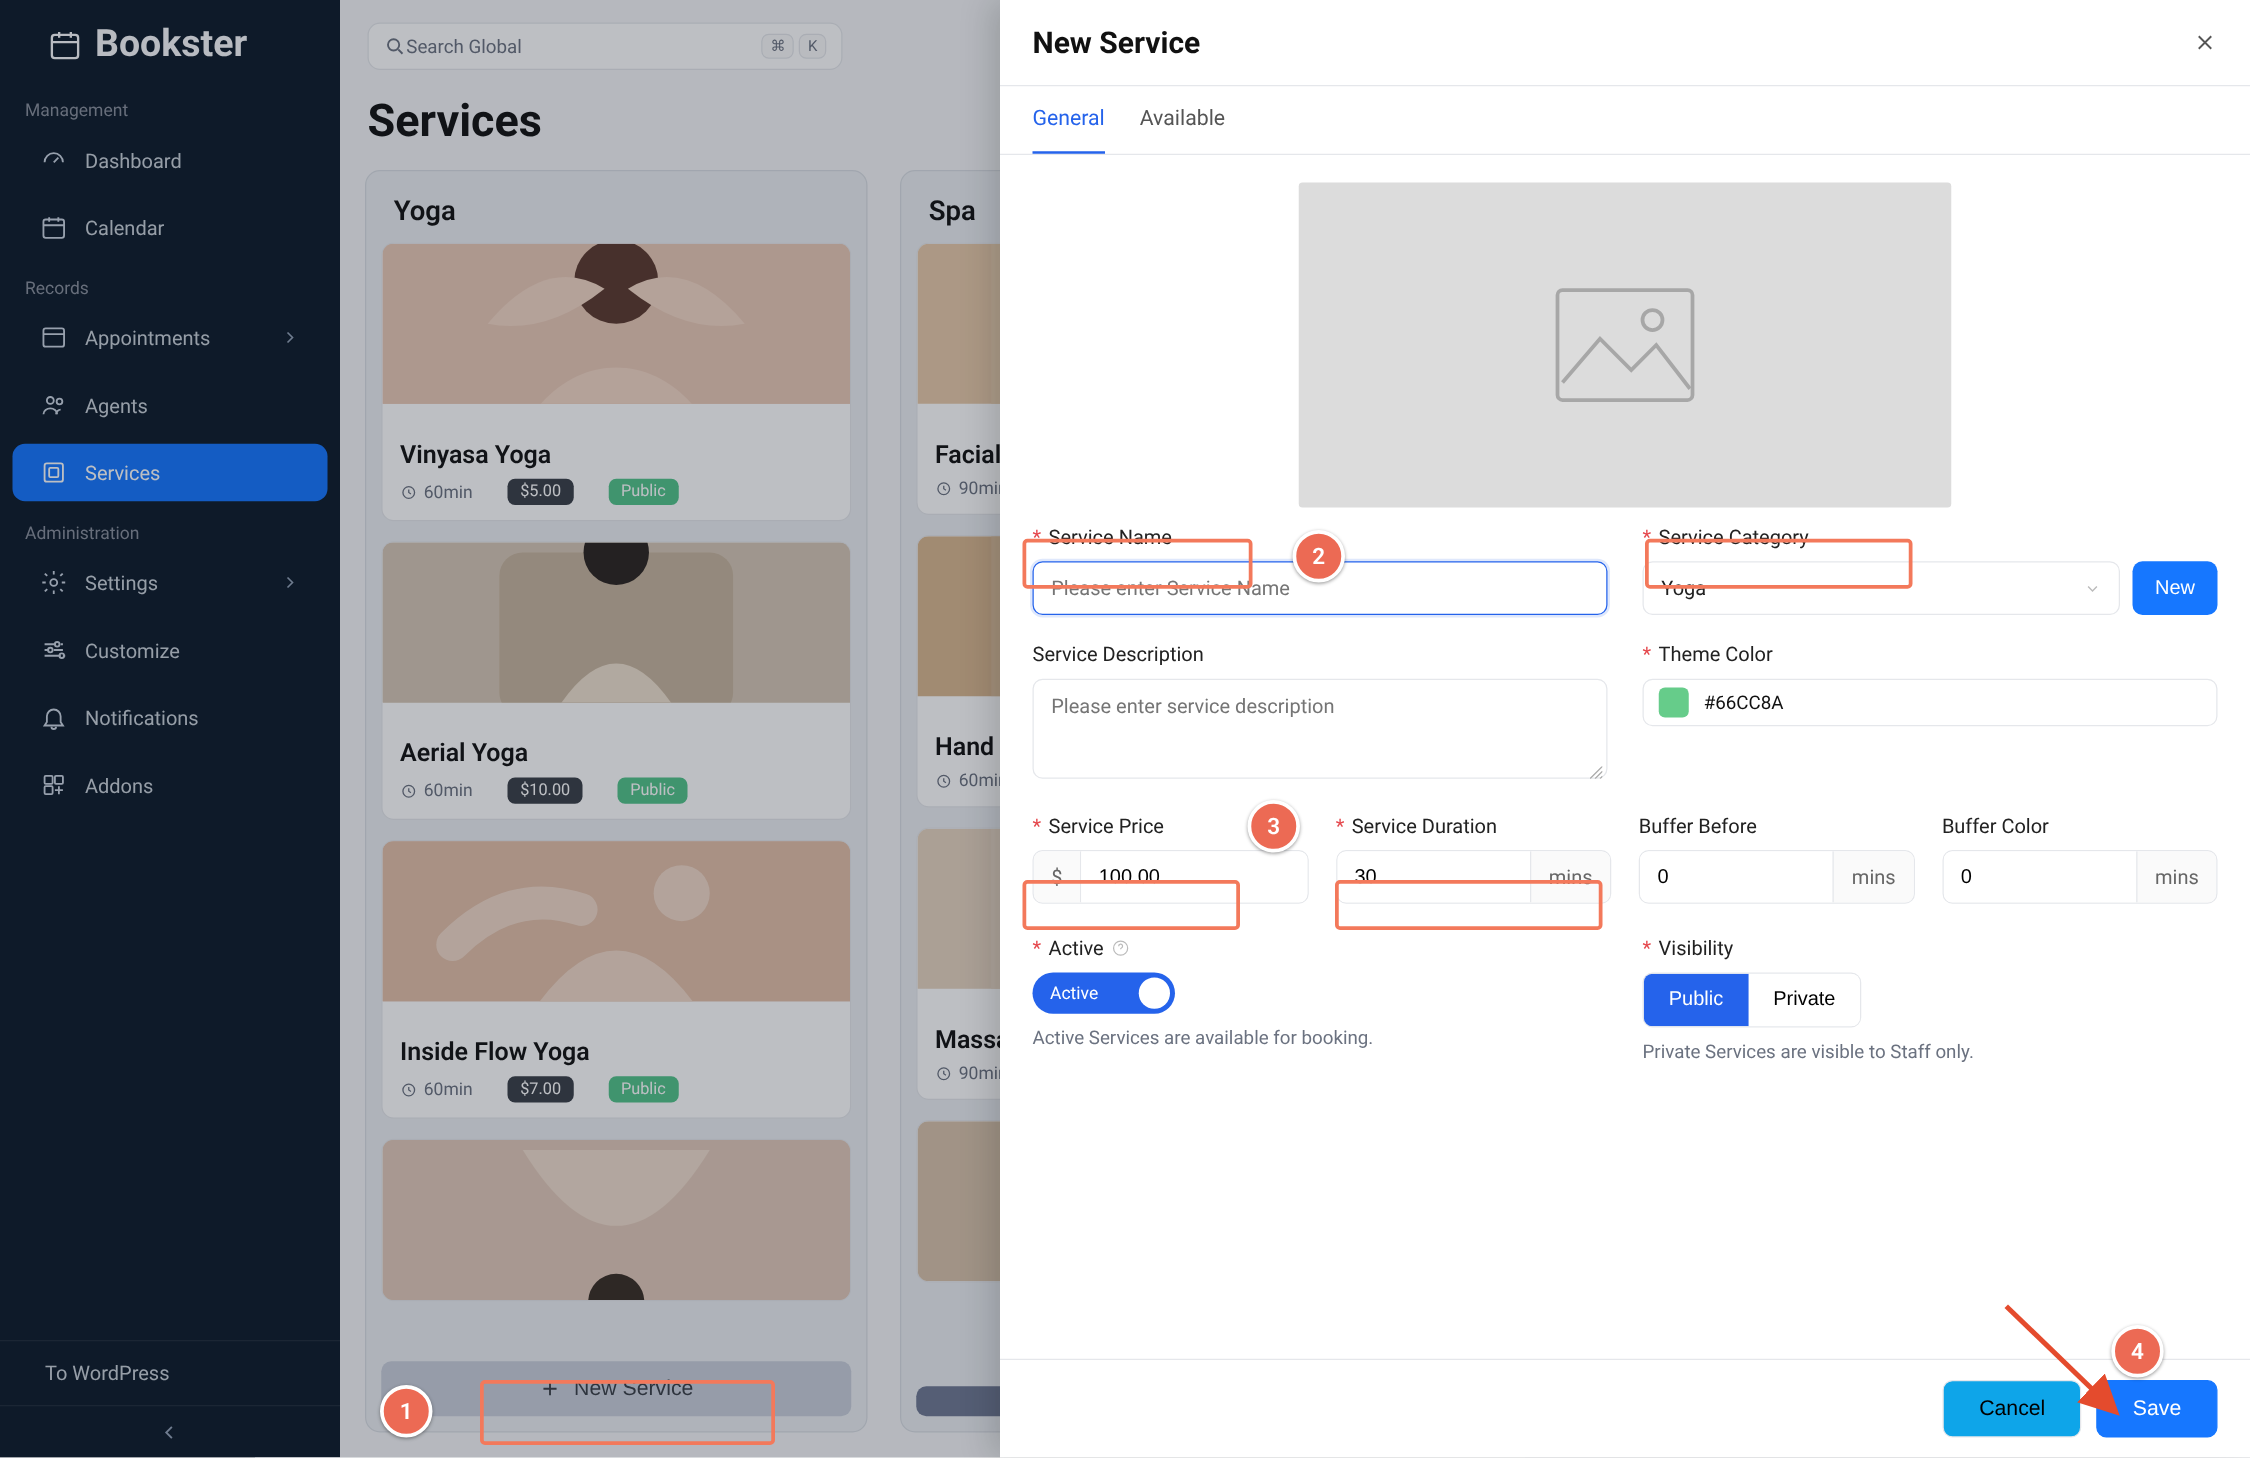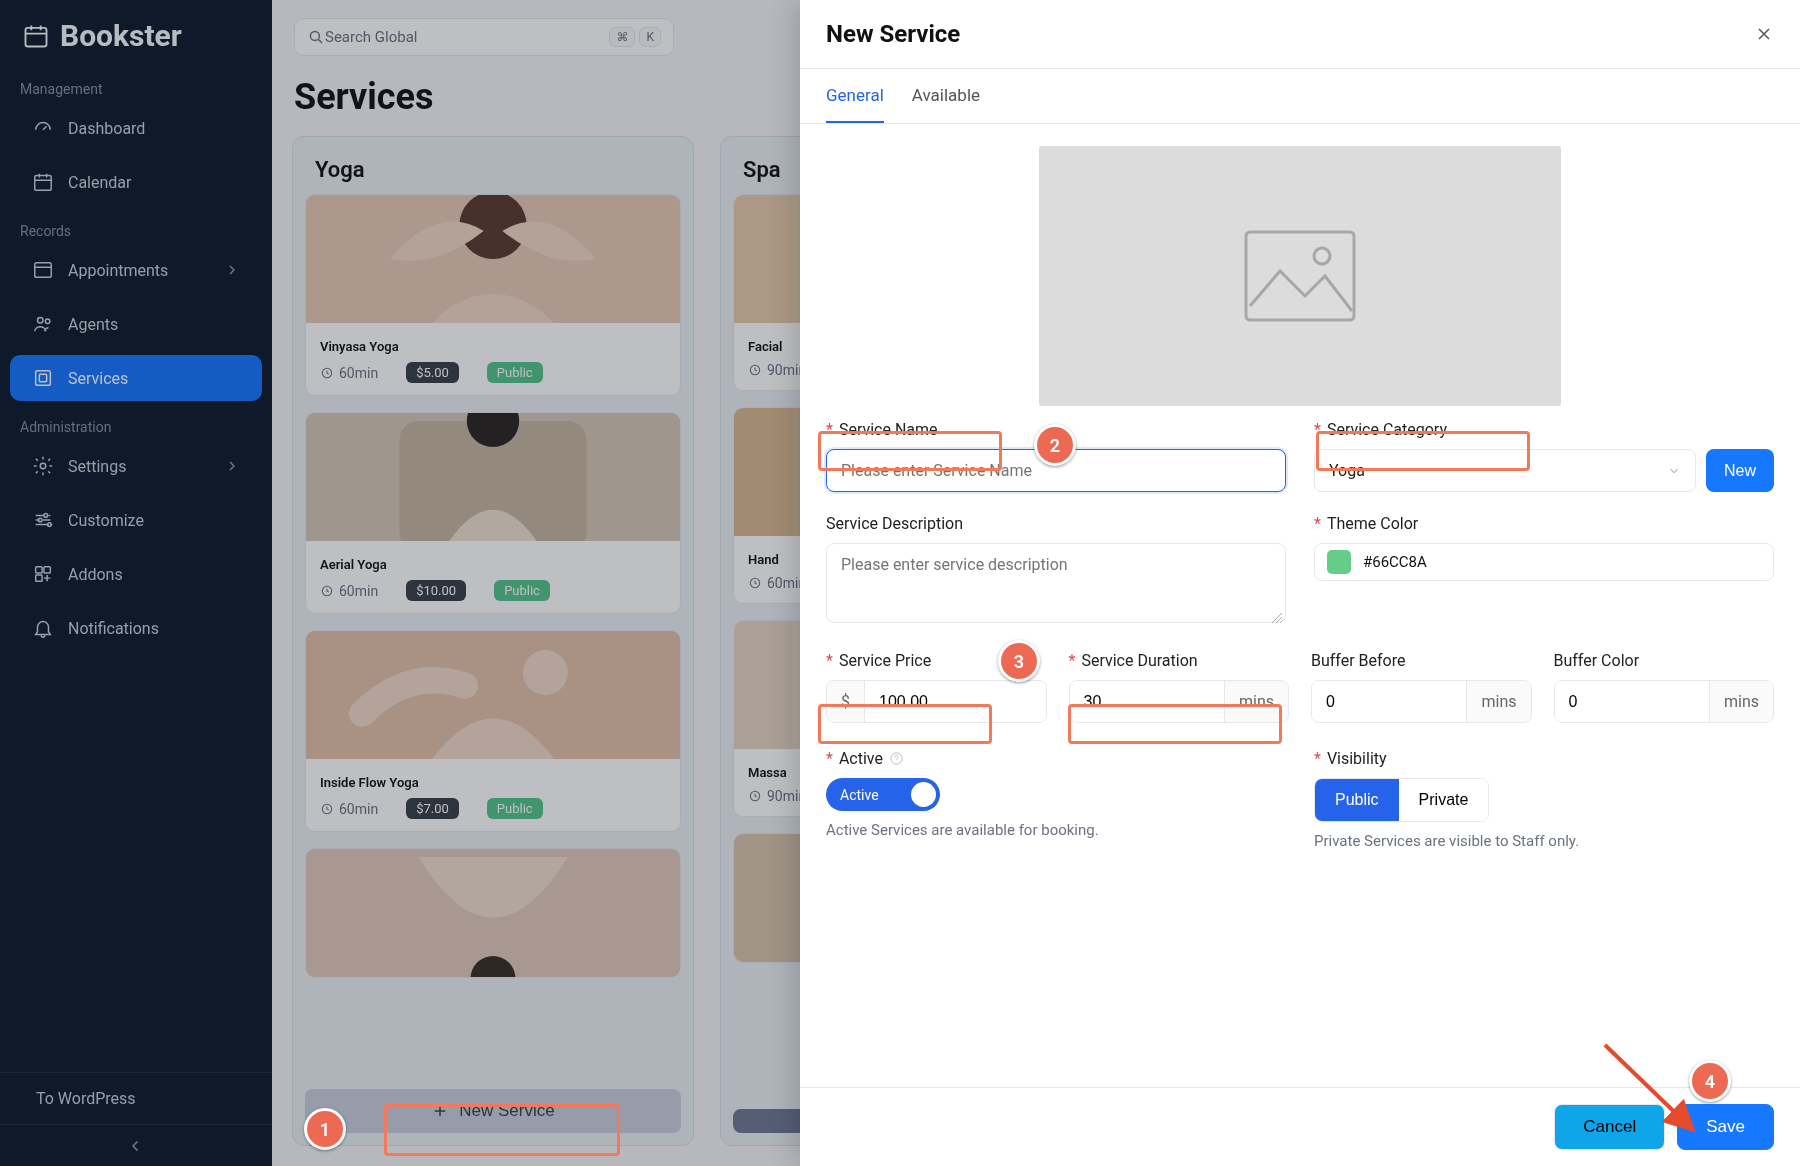--- a/index.html
+++ b/index.html
@@ -15,21 +15,21 @@
     --green-badge: #52c48a;
     --column-border: #d9dde3;
     --modal-overlay: rgba(17,24,39,0.28);
     --highlight: #f3795b;
   }
   * { box-sizing: border-box; }
   html, body { margin:0; padding:0; height:100%; font-family: -apple-system, BlinkMacSystemFont, "Segoe UI", Roboto, Helvetica, Arial, sans-serif; font-size:15px; color:#111;}
   .app { display:flex; height:100vh; width:1800px; max-width:1800px; overflow:hidden; background:var(--page-bg);}
   
   .sidebar { width: 272px; flex: 0 0 272px; background: var(--sidebar-bg); color: var(--sidebar-text); display:flex; flex-direction:column; position:relative;}
-  .sidebar-top { padding: 18px 22px 6px;}
+  .sidebar-top { padding: 18px 22px 6px; margin-left: 16px;}
   .brand { display:flex; align-items:center; gap:10px; font-size:30px; font-weight:700; color:#f8fafc; margin-bottom: 8px;}
   .brand-icon { width:28px; height:28px; }
   .brand-icon svg { width:100%; height:100%; }
   .sb-group { padding: 14px 20px 4px; font-size:14px; color: var(--sidebar-group); }
   .sb-item { display:flex; align-items:center; gap:14px; padding: 12px 22px; margin: 4px 10px; border-radius:10px; color:var(--sidebar-text); font-size:16px; cursor:pointer; position:relative;}
   .sb-item .sb-ic { width:22px; height:22px; color:#cbd5e1; display:inline-flex; align-items:center; justify-content:center;}
   .sb-item.active { background: var(--accent-strong); color:#fff;}
   .sb-item.active .sb-ic { color:#fff;}
   .sb-item .chev { margin-left:auto; width:16px; height:16px; color:#94a3b8;}
   .sidebar-footer { margin-top:auto; border-top:1px solid rgba(255,255,255,0.08);}
@@ -43,21 +43,21 @@
   .kbd span { border:1px solid var(--border); border-radius:6px; padding:2px 6px; font-size:12px; color:var(--muted); background:#fafafa;}
   h1.page-title { font-size:36px; font-weight:700; margin:20px 0 18px; padding: 0 22px;}
   .columns { display:flex; gap: 26px; padding: 0 20px 20px; overflow:hidden; flex:1;}
   .column { width: 402px; flex:0 0 402px; background:#eceff3; border:1px solid var(--column-border); border-radius:12px; display:flex; flex-direction:column; padding: 12px 12px;}
   .col-head { font-size:22px; font-weight:600; padding: 8px 10px 12px; }
   .col-body { flex:1; overflow:hidden; display:flex; flex-direction:column; gap:16px;}
   .card { background:#fff; border:1px solid var(--border); border-radius:10px; overflow:hidden;}
   .card .thumb { height:128px; background:#e8c7b7; display:flex; align-items:center; justify-content:center; position:relative;}
   .card .thumb svg { width:100%; height:100%;}
   .card-body { padding: 12px 14px;}
-  .card-title { font-size:13px; font-weight:600; margin:4px 0 8px;}
+  .card-title { font-size:20px; font-weight:600; margin:16px 0 8px;}
   .card-meta { display:flex; align-items:center; gap:28px; font-size:14px; color:var(--muted);}
   .time { display:flex; align-items:center; gap:5px;}
   .pill-dark { background:#3a3f47; color:#fff; padding:3px 10px; border-radius:6px; font-size:13px;}
   .pill-green { background:var(--green-badge); color:#fff; padding:3px 10px; border-radius:6px; font-size:13px;}
   .col-foot { margin-top:12px;}
   .new-service { width:100%; background:#c9cfdb; border-radius:8px; padding:12px; display:flex; align-items:center; justify-content:center; gap:10px; color:#3a3f47; font-weight:500; font-size:17px; border:none; cursor:pointer;}
   
   .modal-overlay { position:fixed; inset:0; background:var(--modal-overlay); }
   .drawer { position:fixed; top:0; right:0; bottom:0; width: 1000px; background:#fff; box-shadow: -8px 0 24px rgba(0,0,0,0.15); display:flex; flex-direction:column;}
   .drawer-header { display:flex; align-items:center; justify-content:space-between; padding: 20px 26px; border-bottom:1px solid var(--border);}
@@ -203,36 +203,36 @@
             <circle cx="15" cy="7" r="2"></circle>
             <circle cx="9" cy="12" r="2"></circle>
             <circle cx="19" cy="17" r="2"></circle>
           </svg>
         </span>
       <span>Customize</span>
     </div>
     <div class="sb-item">
       <span class="sb-ic">
           <svg viewBox="0 0 24 24" fill="none" stroke="currentColor" stroke-width="1.6">
+            <path d="M6 16V11a6 6 0 1 1 12 0v5l2 3H4l2-3z"></path>
+            <path d="M10 20a2 2 0 0 0 4 0"></path>
+          </svg>
+        </span>
+      <span>Notifications</span>
+    </div>
+    <div class="sb-item">
+      <span class="sb-ic">
+          <svg viewBox="0 0 24 24" fill="none" stroke="currentColor" stroke-width="1.6">
             <rect x="4" y="4" width="7" height="7" rx="1"></rect>
             <rect x="13" y="4" width="7" height="7" rx="1"></rect>
             <rect x="4" y="13" width="7" height="7" rx="1"></rect>
             <path d="M16.5 13v7M13 16.5h7"></path>
           </svg>
         </span>
       <span>Addons</span>
-    </div>
-    <div class="sb-item">
-      <span class="sb-ic">
-          <svg viewBox="0 0 24 24" fill="none" stroke="currentColor" stroke-width="1.6">
-            <path d="M6 16V11a6 6 0 1 1 12 0v5l2 3H4l2-3z"></path>
-            <path d="M10 20a2 2 0 0 0 4 0"></path>
-          </svg>
-        </span>
-      <span>Notifications</span>
     </div>
 
     <div class="sidebar-footer">
       <div class="sb-link">
         <span class="sb-ic">
             <svg viewBox="0 0 24 24" fill="none" stroke="currentColor" stroke-width="1.8">
               <path d="M15 6l-6 6 6 6"></path>
             </svg>
           </span>
         <span>To WordPress</span>

